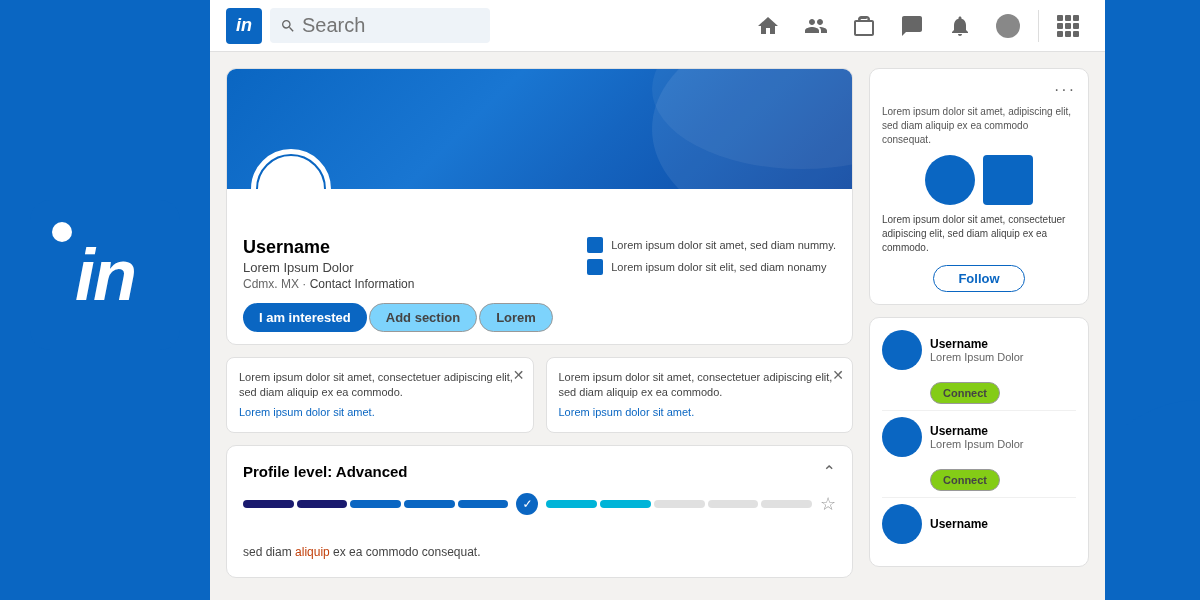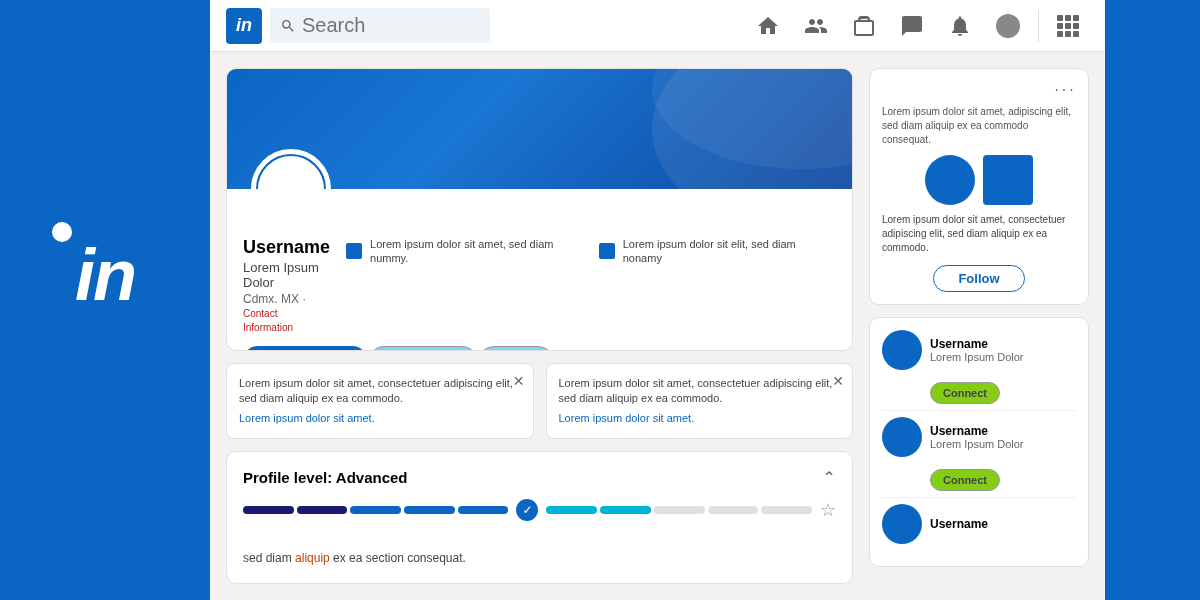--- a/index.html
+++ b/index.html
@@ -238,27 +238,27 @@
     .profile-title {
       font-size: 13px;
       color: #444;
       margin-bottom: 2px;
     }
     .profile-location {
       font-size: 12px;
       color: #666;
     }
     .profile-location a {
-      color: #b91c1c;
+      color: #404040;
       text-decoration: none;
-      font-size: 10px;
+      font-size: 12px;
     }
     .profile-right {
       display: flex;
-      flex-direction: row;
+      flex-direction: column;
       gap: 6px;
       min-width: 200px;
     }
     .profile-metric {
       display: flex;
       align-items: center;
       gap: 8px;
     }
     .metric-box {
       width: 16px;
@@ -667,21 +667,21 @@
             <div class="prog-seg prog-empty"></div>
             <div class="prog-seg prog-empty"></div>
             <div class="prog-seg prog-empty"></div>
           </div>
           <span class="prog-star">☆</span>
         </div>
         <div class="profile-level-desc">
           <br>
           <span>sed diam</span>
           <a href="#">aliquip</a>
-          <span>ex ea section consequat.</span>
+          <span>ex ea commodo consequat.</span>
         </div>
       </div>
 
     </div>
 
     <div class="right-col">
 
       <div class="sidebar-card">
         <div class="sidebar-card-header">
           <span class="three-dots">···</span>

